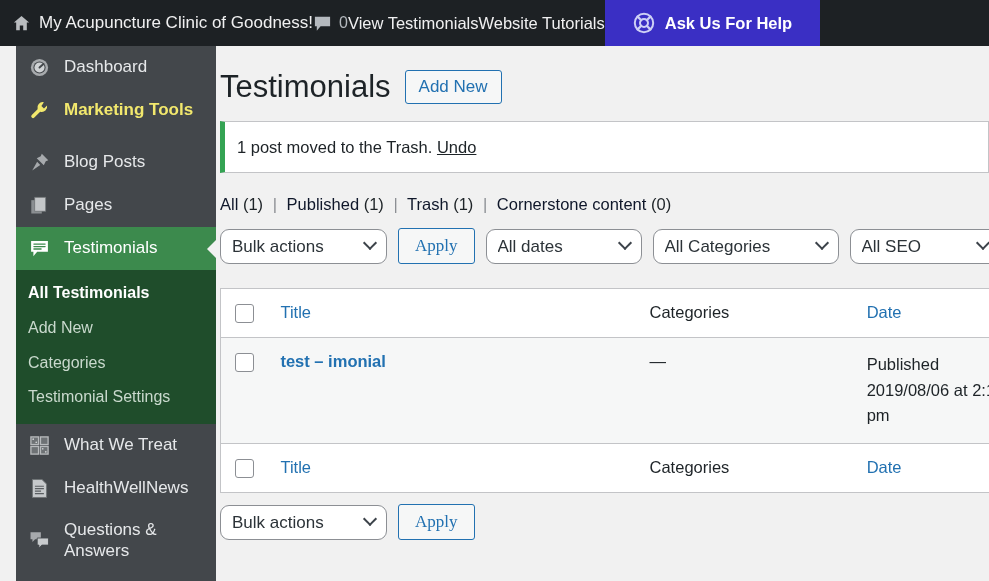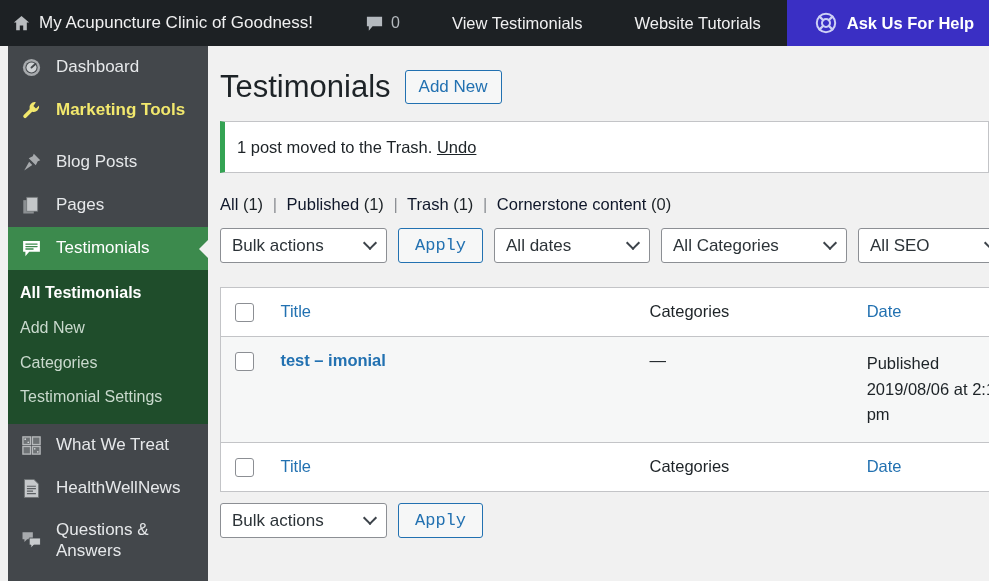--- a/index.html
+++ b/index.html
@@ -16,21 +16,21 @@
     position: absolute; top: 0; left: 0;
     width: 989px; height: 46px;
     background: #1d2124;
     display: flex; align-items: stretch;
     color: #b4b9be;
     font-size: 16.5px;
     z-index: 30;
   }
   .ab-item {
     display: flex; align-items: center;
-    padding: 0 26px;
+    padding: 0 0;
     gap: 8px;
     white-space: nowrap;
     color: #eeeeee;
     cursor: pointer;
   }
   .ab-item.first { padding-left: 12px; }
   #ab-sitename { font-size: 17px; color: #f0f0f1; }
   #ab-comments { color: #b4b9be; gap: 7px; font-size: 16px;}
   #ab-comments .cnt { color: #b4b9be; }
   .ab-link { color: #f0f0f1; }
@@ -38,21 +38,21 @@
     background: #3a2fc4;
     color: #ffffff;
     padding: 0 28px;
     gap: 10px;
     font-weight: 600;
   }
   .icon-svg { display: block; }
 
   
   #sidebar {
-    position: absolute; top: 46px; left: 8px;
+    position: absolute; top: 46px; left: 16px;
     width: 200px; height: 535px;
     background: #43474b;
     color: #e4e6e8;
     font-size: 17px;
     z-index: 20;
   }
   .menu-item {
     display: flex; align-items: center;
     gap: 12px;
     padding: 10px 0 10px 10px;
@@ -142,21 +142,21 @@
   #subsubsub .sep { color: #8c8f94; padding: 0 5px; }
 
   #tablenav-top {
     display: flex; align-items: center; gap: 11px;
     padding: 8px 0 0 20px;
   }
   .wp-select {
     -webkit-appearance: none; appearance: none;
     background: #fff;
     border: 1px solid #8c8f94;
-    border-radius: 3px;
+    border-radius: 9px;
     font-size: 17px;
     font-family: inherit;
     color: #2c3338;
     padding: 7px 34px 7px 11px;
     cursor: pointer;
     position: relative;
   }
   .sel-wrap { position: relative; display: inline-block; }
   .sel-wrap::after {
     content: "";
@@ -172,21 +172,21 @@
   #sel-dates-top { width: 156px; }
   #sel-cats-top { width: 186px; }
   #sel-seo-top { width: 150px; }
   #sel-bulk-bottom { width: 167px; }
   .wp-btn-secondary {
     background: #f6f7f7;
     border: 1px solid #2271b1;
     color: #2271b1;
     border-radius: 3px;
     font-size: 17px;
-    font-family: Liberation Mono, monospace;
+    font-family: Liberation Serif, serif;
     padding: 7px 16px;
     cursor: pointer;
   }
 
   
   #posts-table {
     margin-top: 24px;
     margin-left: 20px;
     width: 800px;
     background: #fff;

